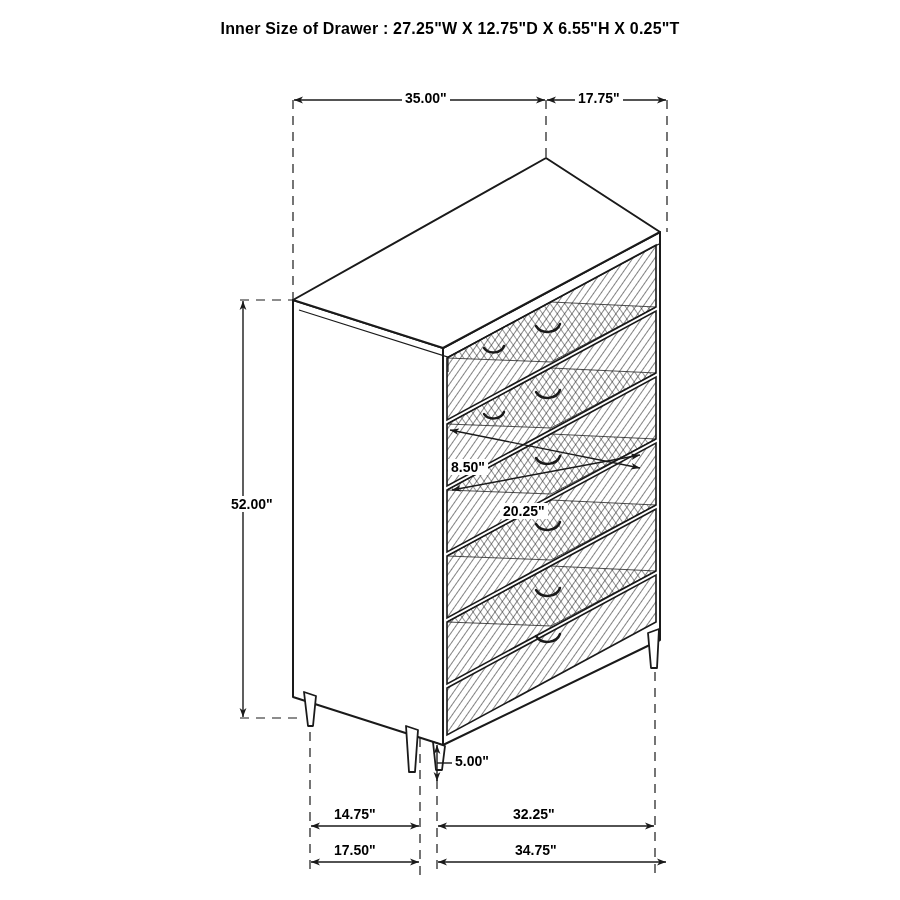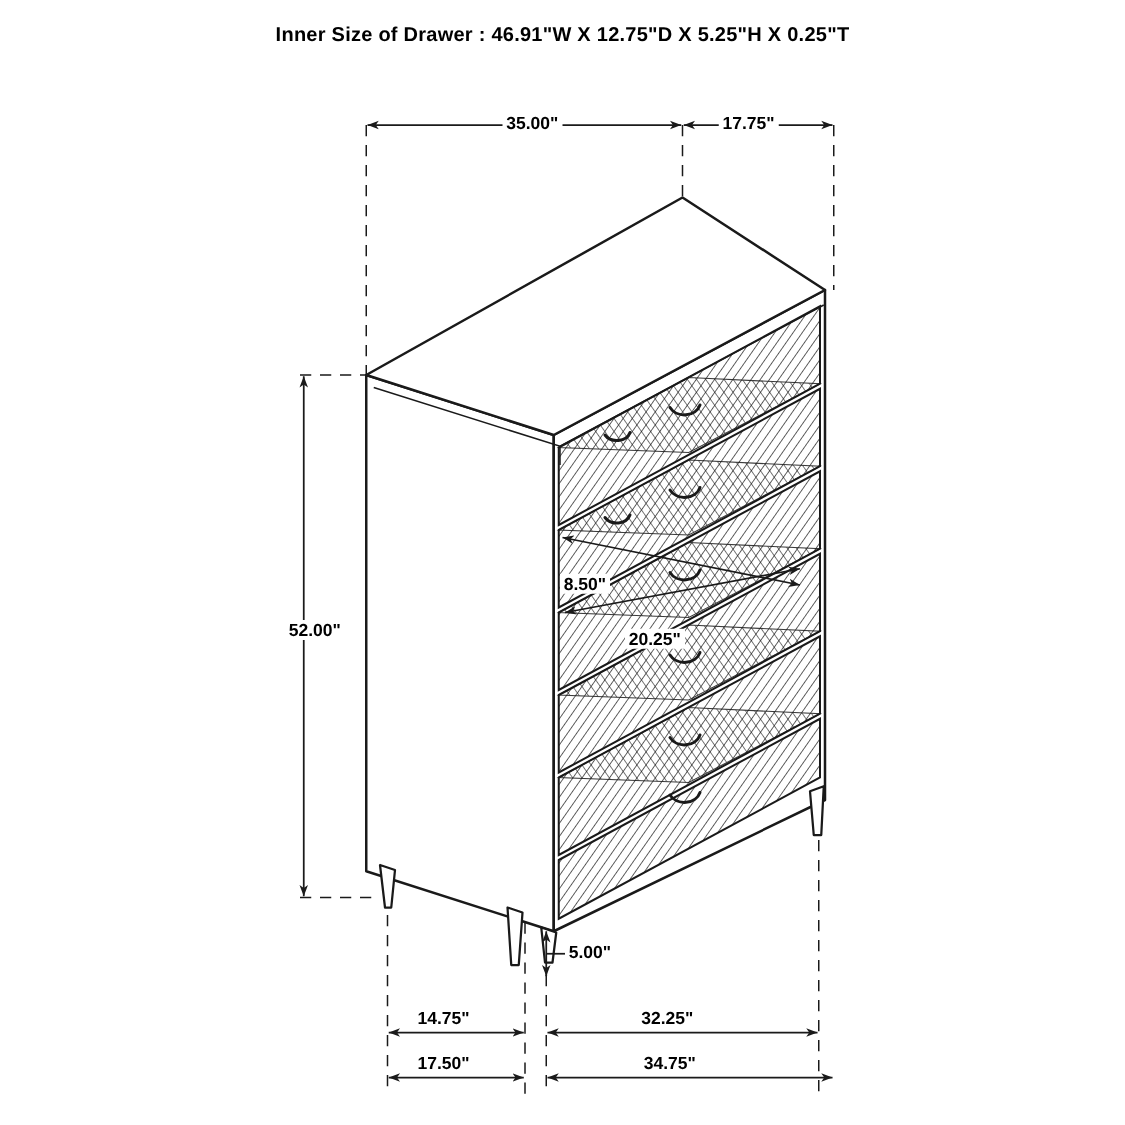--- a/index.html
+++ b/index.html
@@ -43,21 +43,21 @@
     background: #ffffff;
     padding: 0 3px;
     white-space: nowrap;
   }
 </style>
 </head>
 <body>
 
 <div id="stage">
 
-  <div class="title">Inner Size of Drawer : 46.91"W X 12.75"D X 5.25"H X 0.25"T</div>
+  <div class="title">Inner Size of Drawer : 27.25"W X 12.75"D X 6.55"H X 0.25"T</div>
 
   <svg class="diagram" viewBox="0 0 900 900">
     <defs>
       <marker id="arrL" markerWidth="10" markerHeight="8" refX="9" refY="4" orient="auto" markerUnits="userSpaceOnUse">
         <path d="M9,4 L0,0.6 L2.4,4 L0,7.4 Z" fill="#1a1a1a"></path>
       </marker>
       <marker id="arrR" markerWidth="10" markerHeight="8" refX="1" refY="4" orient="auto" markerUnits="userSpaceOnUse">
         <path d="M1,4 L10,0.6 L7.6,4 L10,7.4 Z" fill="#1a1a1a"></path>
       </marker>
       <pattern id="hatchA" width="6" height="6" patternTransform="rotate(35)" patternUnits="userSpaceOnUse">

